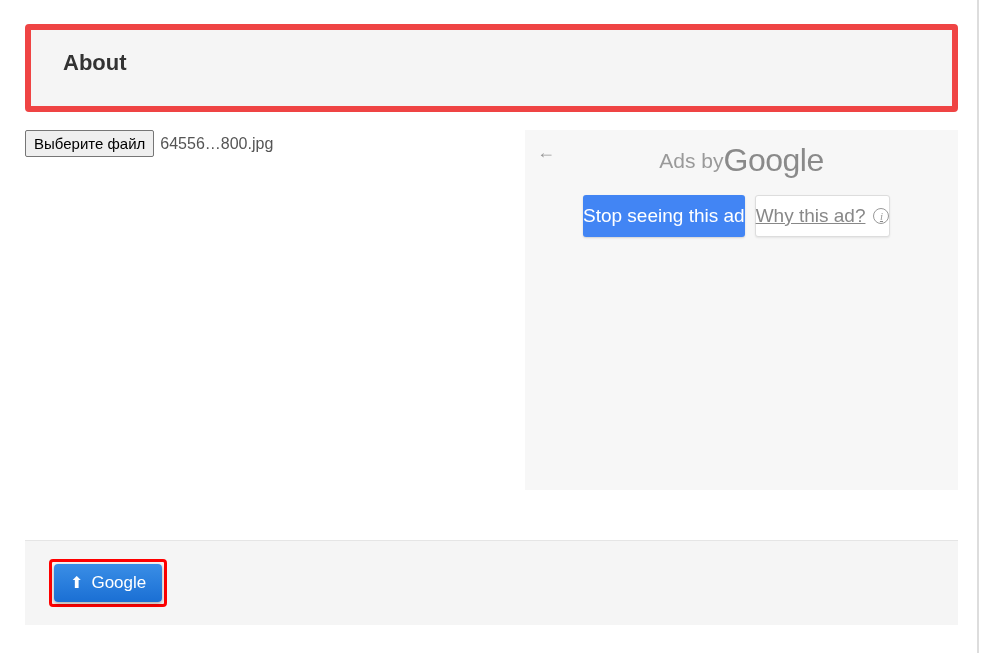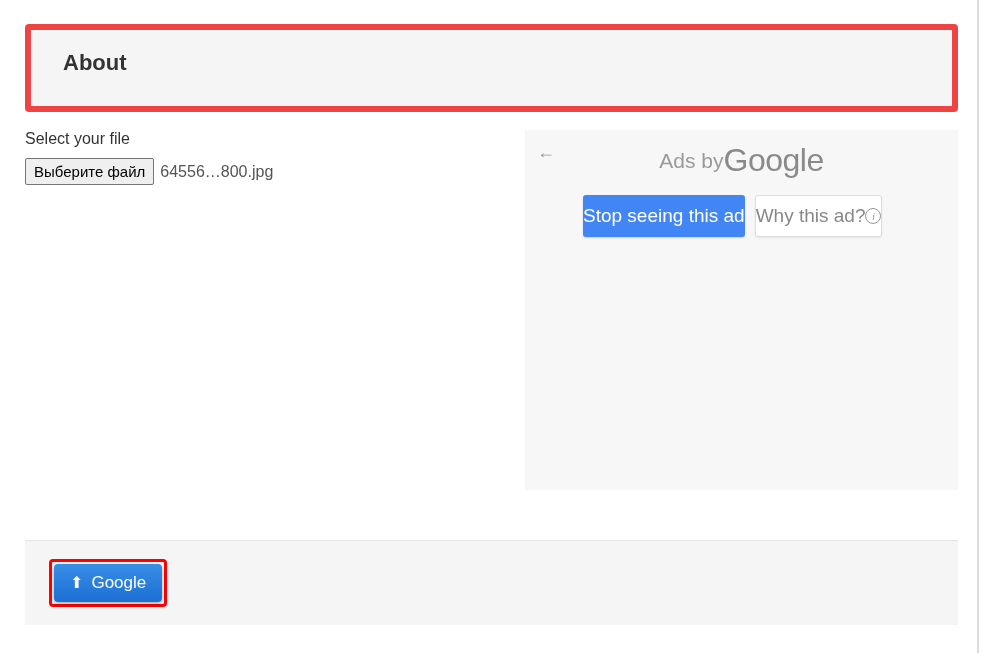--- a/index.html
+++ b/index.html
@@ -118,21 +118,23 @@
       color: #888;
       border: 1px solid #ddd;
       border-radius: 3px;
       padding: 9px 0;
       font-size: 19px;
       cursor: pointer;
       font-family: inherit;
       display: flex;
       align-items: center;
       justify-content: center;
+      gap: 8px;
       box-shadow: 0 1px 2px rgba(0,0,0,0.08);
+      text-decoration: underline;
     }
     .info-icon {
       display: inline-block;
       width: 16px;
       height: 16px;
       border: 1.5px solid #999;
       border-radius: 50%;
       font-size: 11px;
       line-height: 14px;
       text-align: center;
@@ -187,21 +189,20 @@
 </head>
 <body>
 
 <div class="container">
   <div class="about-panel">
     <div class="about-title">About</div>
   </div>
 
   <div class="content-row">
     <div class="left-col">
-      <div class="select-label">Select your file</div>
       <div class="file-row">
         <button class="file-button">Выберите файл</button>
         <span class="file-name">64556…800.jpg</span>
       </div>
     </div>
 
     <div class="right-col">
       <span class="ad-back-arrow">←</span>
       <div class="ads-by-google">
         <span>Ads by</span>

